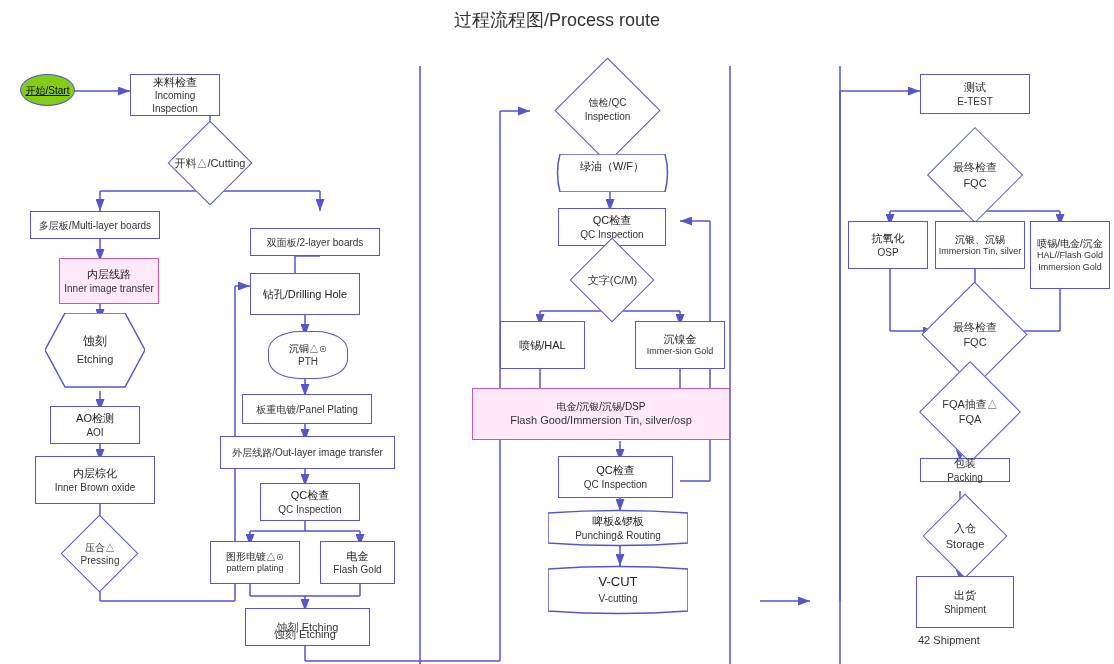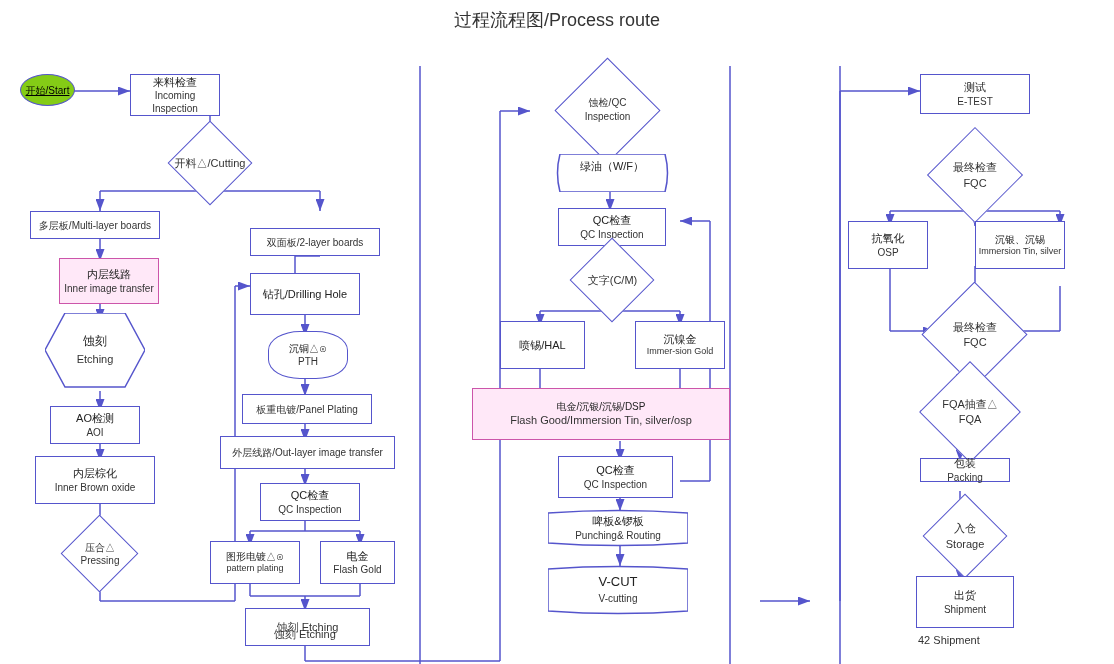--- a/index.html
+++ b/index.html
@@ -378,25 +378,30 @@
 <div class="node" style="left:915px; top:112px; width:120px; height:55px;">
   <div class="diamond-inner" style="width:68px; height:68px; top:-7px; left:26px;"></div>
   <span class="diamond-text" style="font-size:11px; line-height:1.4;">最终检查<br>FQC</span>
 </div>
 
 <div class="node rect-node" style="left:848px; top:185px; width:80px; height:48px;">
   <span class="node-label-cn">抗氧化</span>
   <span class="node-label-en">OSP</span>
 </div>
 
-<div class="node rect-node" style="left:975px; top:185px; width:90px; height:48px;">
+<div class="node rect-node" style="left:935px; top:185px; width:90px; height:48px;">
   <span class="node-label-cn" style="font-size:10px;">沉银、沉锡</span>
   <span class="node-label-en" style="font-size:9px;">Immersion Tin, silver</span>
 </div>
 
+<div class="node rect-node" style="left:1030px; top:185px; width:80px; height:68px;">
+  <span class="node-label-cn" style="font-size:10px;">喷锡/电金/沉金</span>
+  <span class="node-label-en" style="font-size:9px; white-space:pre-line;">HAL//Flash Gold
+Immersion Gold</span>
+</div>
 
 <div class="node" style="left:915px; top:265px; width:120px; height:68px;">
   <div class="diamond-inner" style="width:75px; height:75px; top:-4px; left:22px;"></div>
   <span class="diamond-text" style="font-size:11px; line-height:1.4;">最终检查<br>FQC</span>
 </div>
 
 <div class="node" style="left:910px; top:342px; width:120px; height:68px;">
   <div class="diamond-inner" style="width:72px; height:72px; top:-2px; left:24px;"></div>
   <span class="diamond-text" style="font-size:11px; line-height:1.4;">FQA抽查△<br>FQA</span>
 </div>

